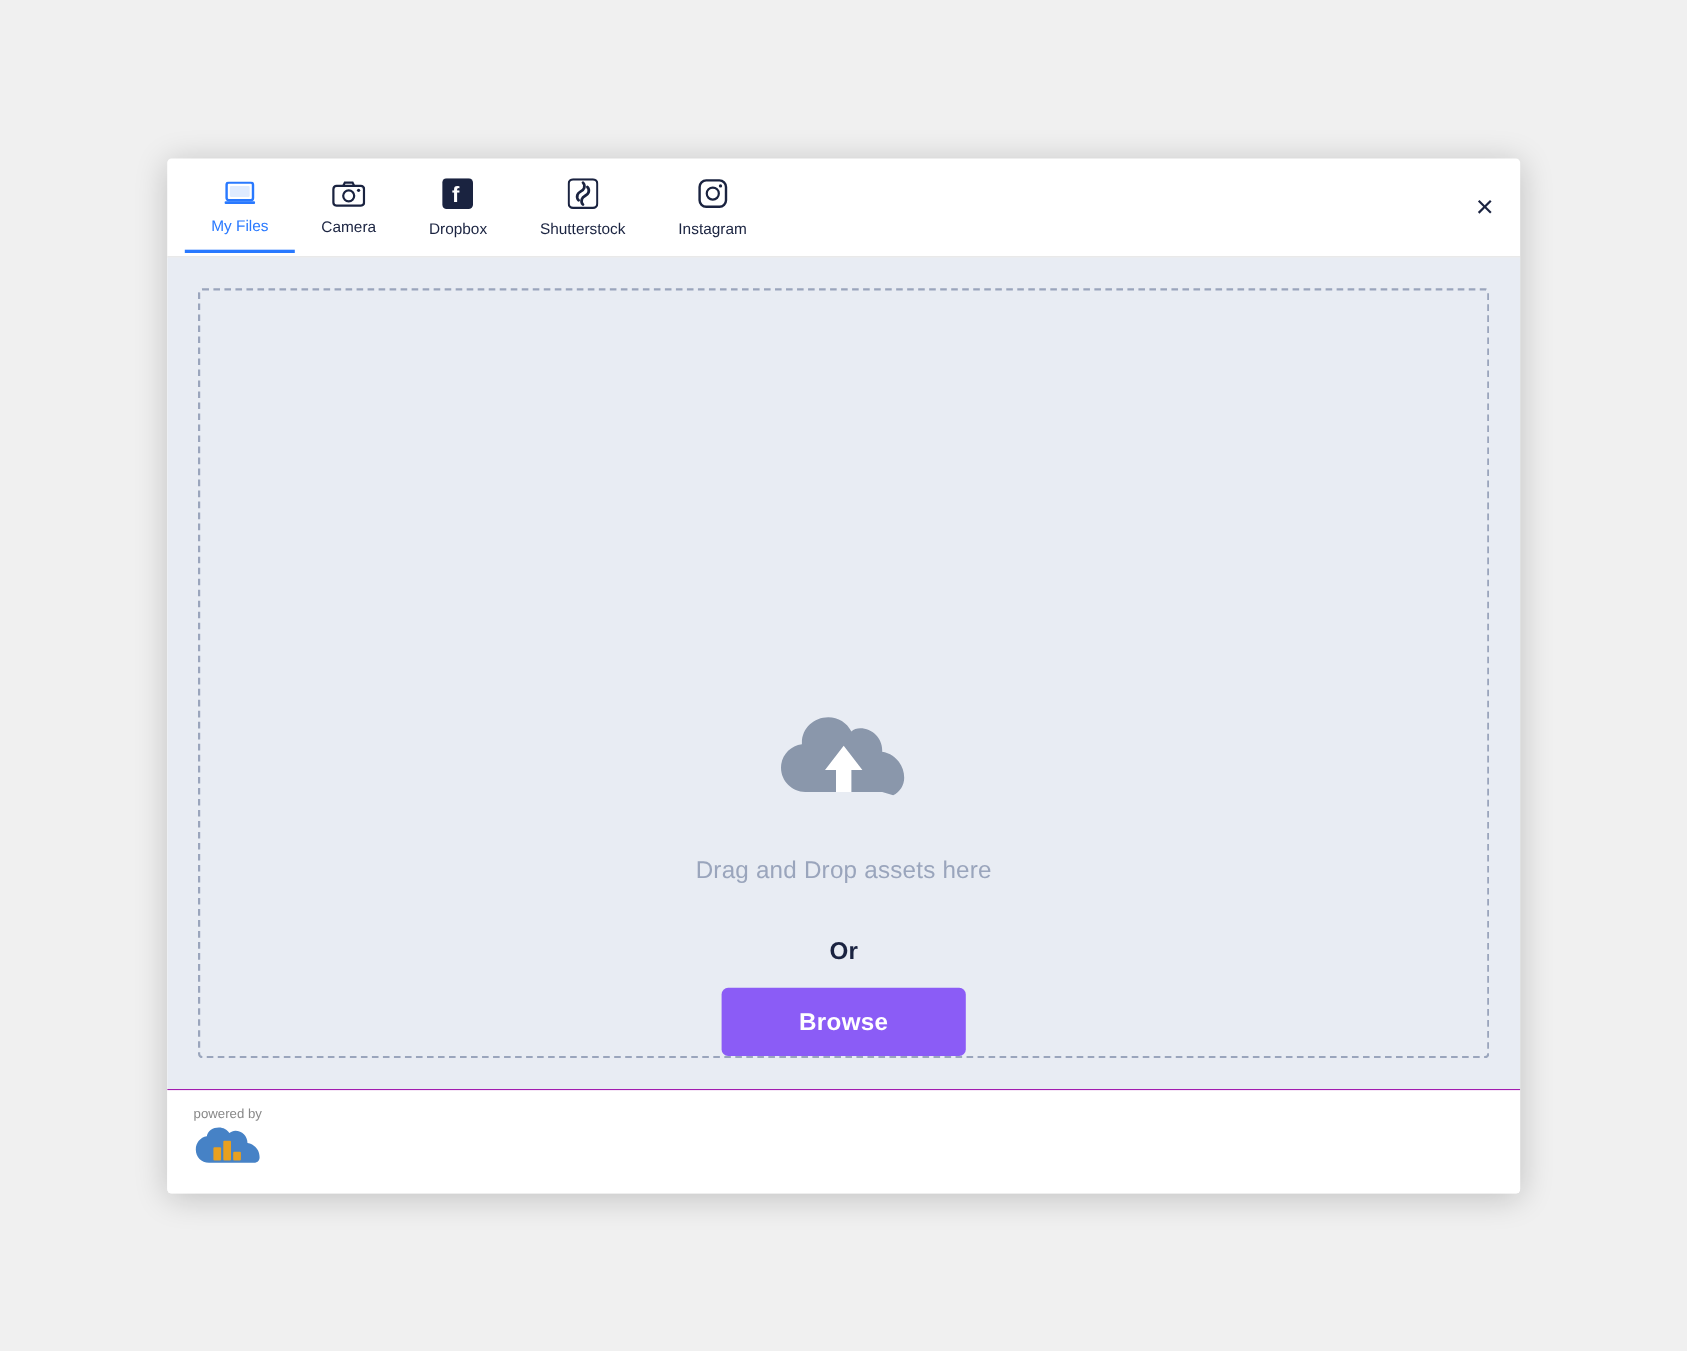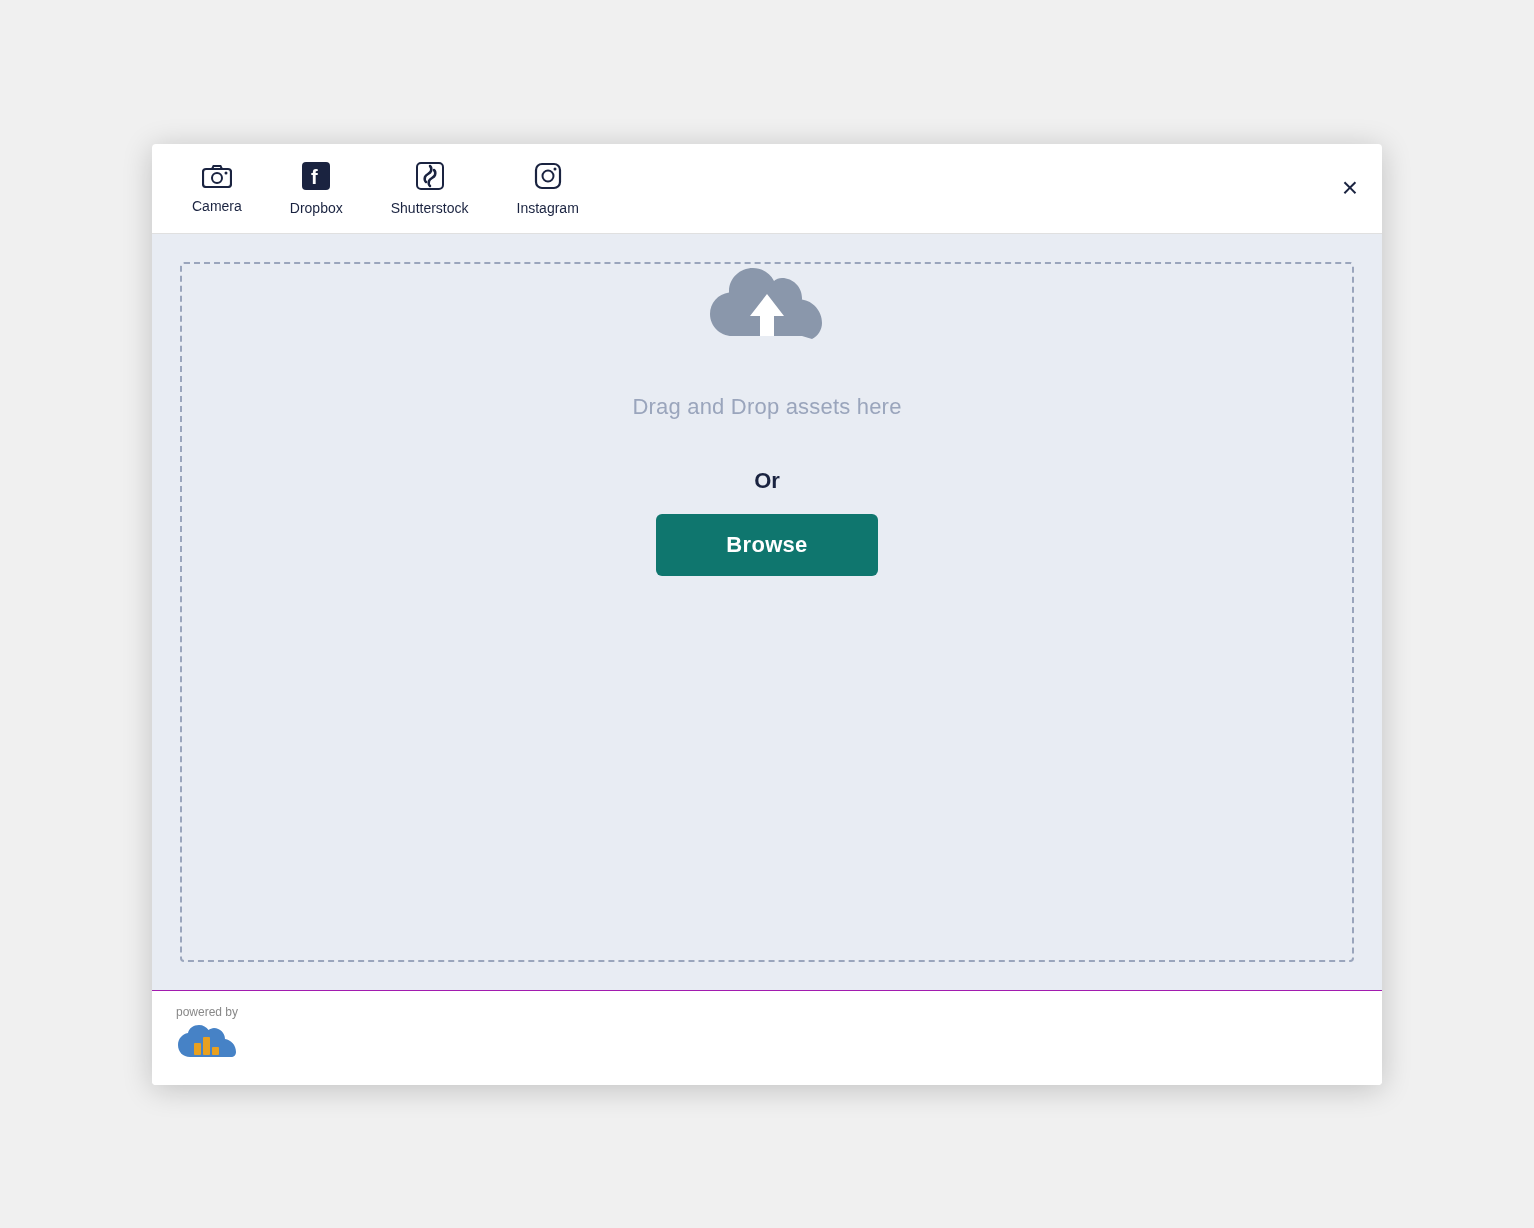--- a/index.html
+++ b/index.html
@@ -76,21 +76,21 @@
       padding: 28px;
     }
 
     .drop-zone {
       border: 2.5px dashed #9aa5bc;
       border-radius: 4px;
       background: #e8ecf3;
       display: flex;
       flex-direction: column;
       align-items: center;
-      justify-content: flex-start;
+      justify-content: flex-end;
       min-height: 700px;
       gap: 20px;
     }
 
     
     .cloud-upload-icon {
       position: relative;
       width: 130px;
       height: 100px;
       margin-bottom: 10px;
@@ -108,21 +108,21 @@
     }
 
     .or-text {
       color: #1a2340;
       font-size: 22px;
       font-weight: 600;
       margin-top: 28px;
     }
 
     .browse-btn {
-      background: #0f766e;
+      background: #8b5cf6;
       color: #fff;
       border: none;
       border-radius: 6px;
       padding: 18px 70px;
       font-size: 22px;
       font-weight: 700;
       cursor: pointer;
       letter-spacing: 0.3px;
     }
 
@@ -154,20 +154,30 @@
       height: 44px;
     }
   </style>
 </head>
 <body>
 
 <div class="modal">
 
   <div class="tab-bar">
 
+    <div class="tab-item active">
+      <span class="tab-icon">
+        <svg width="28" height="22" viewBox="0 0 28 22" fill="none">
+          <rect x="2" y="1" width="24" height="16" rx="2" stroke="#2979ff" stroke-width="2.2" fill="none"></rect>
+          <rect x="5" y="4" width="18" height="10" rx="1" fill="#2979ff" opacity="0.15"></rect>
+          <rect x="0" y="18" width="28" height="2.5" rx="1.2" fill="#2979ff"></rect>
+        </svg>
+      </span>
+      <span>My Files</span>
+    </div>
 
 
     <div class="tab-item">
       <span class="tab-icon">
         <svg width="30" height="24" viewBox="0 0 30 24" fill="none">
           <rect x="1" y="5" width="28" height="18" rx="3" stroke="#1a2340" stroke-width="2.2" fill="none"></rect>
           <circle cx="15" cy="14" r="5" stroke="#1a2340" stroke-width="2" fill="none"></circle>
           <path d="M10 5 L11.5 2 L18.5 2 L20 5" stroke="#1a2340" stroke-width="2" fill="none"></path>
           <circle cx="24" cy="9" r="1.5" fill="#1a2340"></circle>
         </svg>

